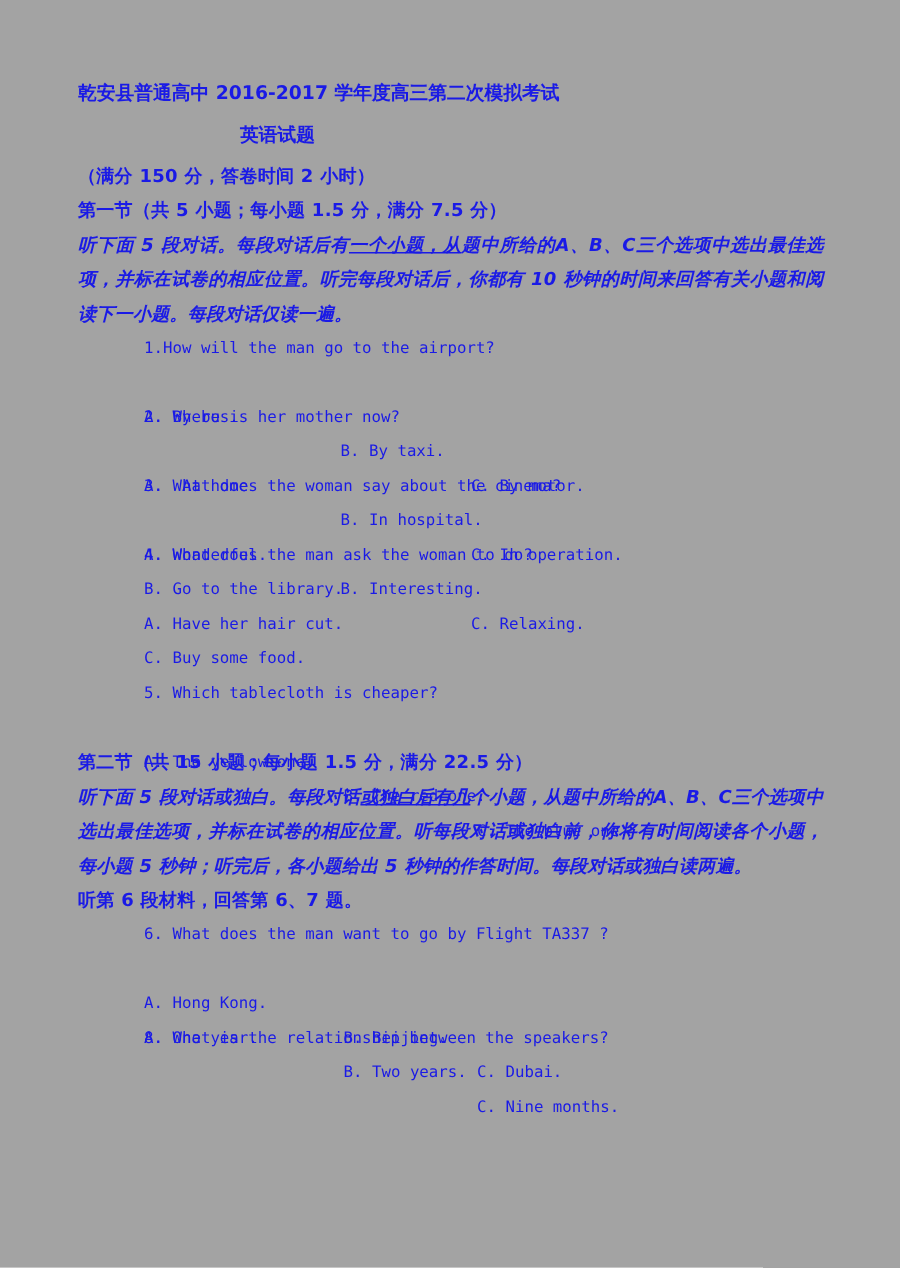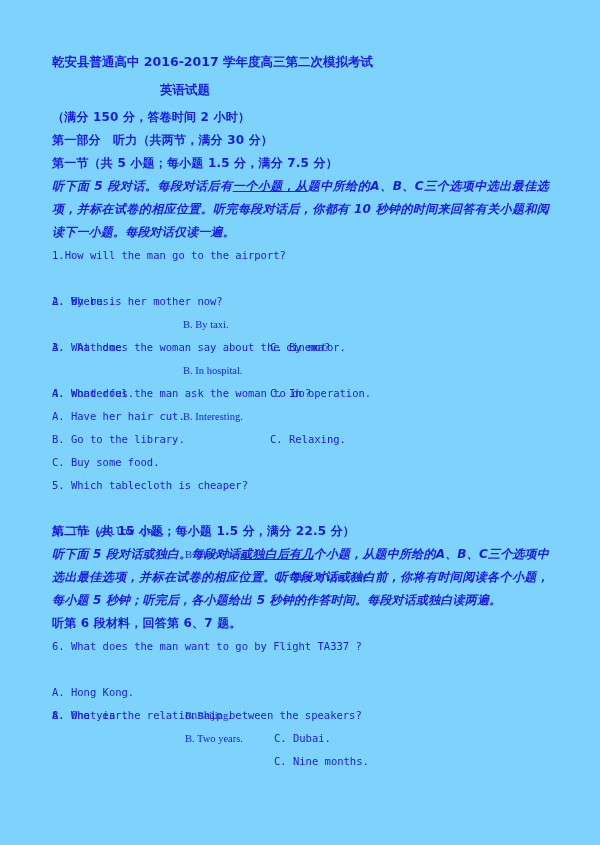--- a/index.html
+++ b/index.html
@@ -12,21 +12,21 @@
     height: 845px;
     position: relative;
     overflow: hidden;
     font-family: "Liberation Serif", "DejaVu Serif", serif;
   }
   .page {
     position: absolute;
     left: 0; top: 0;
     width: 600px;
     height: 845px;
-    background: #7dd3fc;
+    background: #a3a3a3;
   }
   .content {
     position: absolute;
     left: 52px;
     top: 50px;
     width: 497px;
   }
 
   
   .cn, .en, .title, .subtitle {
@@ -49,20 +49,21 @@
     font-style: italic;
   }
 
   
   .en {
     font-family: "DejaVu Sans Mono", "Liberation Mono", monospace;
     font-size: 10.5px;
     line-height: 23px;
     white-space: pre;
     letter-spacing: 0px;
+    margin-left: 44px;
   }
 
   .title {
     font-family: "DejaVu Sans", "Liberation Sans", sans-serif;
     font-weight: bold;
     font-size: 12.5px;
     line-height: 24px;
     text-align: left;
     white-space: nowrap;
   }
@@ -80,21 +81,21 @@
   .u { text-decoration: underline; text-underline-offset: 1px; }
 
   
   .optrow {
     display: block;
     position: relative;
     height: 23px;
     line-height: 23px;
   }
   .optrow .oa { position: absolute; left: 0px; }
-  .optrow .ob { position: absolute; left: 131px; font-family: Liberation Serif, serif; }
+  .optrow .ob { position: absolute; left: 131px; }
   .optrow .oc { position: absolute; left: 218px; }
 
   .optrow.wide .ob { position: absolute; left: 133px; }
   .optrow.wide .oc { position: absolute; left: 222px; }
 
   .qline { display: block; height: 23px; line-height: 23px; }
   .cnline { display: block; height: 23px; line-height: 23px; }
 </style>
 </head>
 <body>
@@ -106,21 +107,20 @@
 
     <div class="gap-sm"></div>
 
     <div class="subtitle">英语试题</div>
 
     <div class="gap-sm"></div>
 
     <div class="cn cnline">（满分 150 分，答卷时间 2 小时）</div>
 
 
-    <div class="cn cnline">第一部分　听力（共两节，满分 30 分）</div>
 
     <div class="cn cnline">第一节（共 5 小题；每小题 1.5 分，满分 7.5 分）</div>
 
     <div class="cn wrap"><span>听下面 5 段对话。每段对话后有</span><span class="u">一个小题，从</span><span>题中所给的A、B、C三个选项中选出最佳选项，并标在试卷的相应位置。听完每段对话后，你都有 10 秒钟的时间来回答有关小题和阅读下一小题。每段对话仅读一遍。</span></div>
 
     <div class="en qline">1.How will the man go to the airport?</div>
     <div class="en optrow">
       <span class="oa">A. By bus.</span>
       <span class="ob">B. By taxi.</span>
       <span class="oc">C. By motor.</span>
@@ -134,22 +134,22 @@
     </div>
 
     <div class="en qline">3. What does the woman say about the cinema?</div>
     <div class="en optrow">
       <span class="oa">A. Wonderful.</span>
       <span class="ob">B. Interesting.</span>
       <span class="oc">C. Relaxing.</span>
     </div>
 
     <div class="en qline">4. What does the man ask the woman to do?</div>
+    <div class="en qline">B. Go to the library.</div>
     <div class="en qline">A. Have her hair cut.</div>
-    <div class="en qline">B. Go to the library.</div>
     <div class="en qline">C. Buy some food.</div>
 
     <div class="en qline">5. Which tablecloth is cheaper?</div>
     <div class="en optrow wide">
       <span class="oa">A. The yellow one.</span>
       <span class="ob">B. The red one.</span>
       <span class="oc">C. The blue one.</span>
     </div>
 
     <div class="cn cnline">第二节（共 15 小题；每小题 1.5 分，满分 22.5 分）</div>

